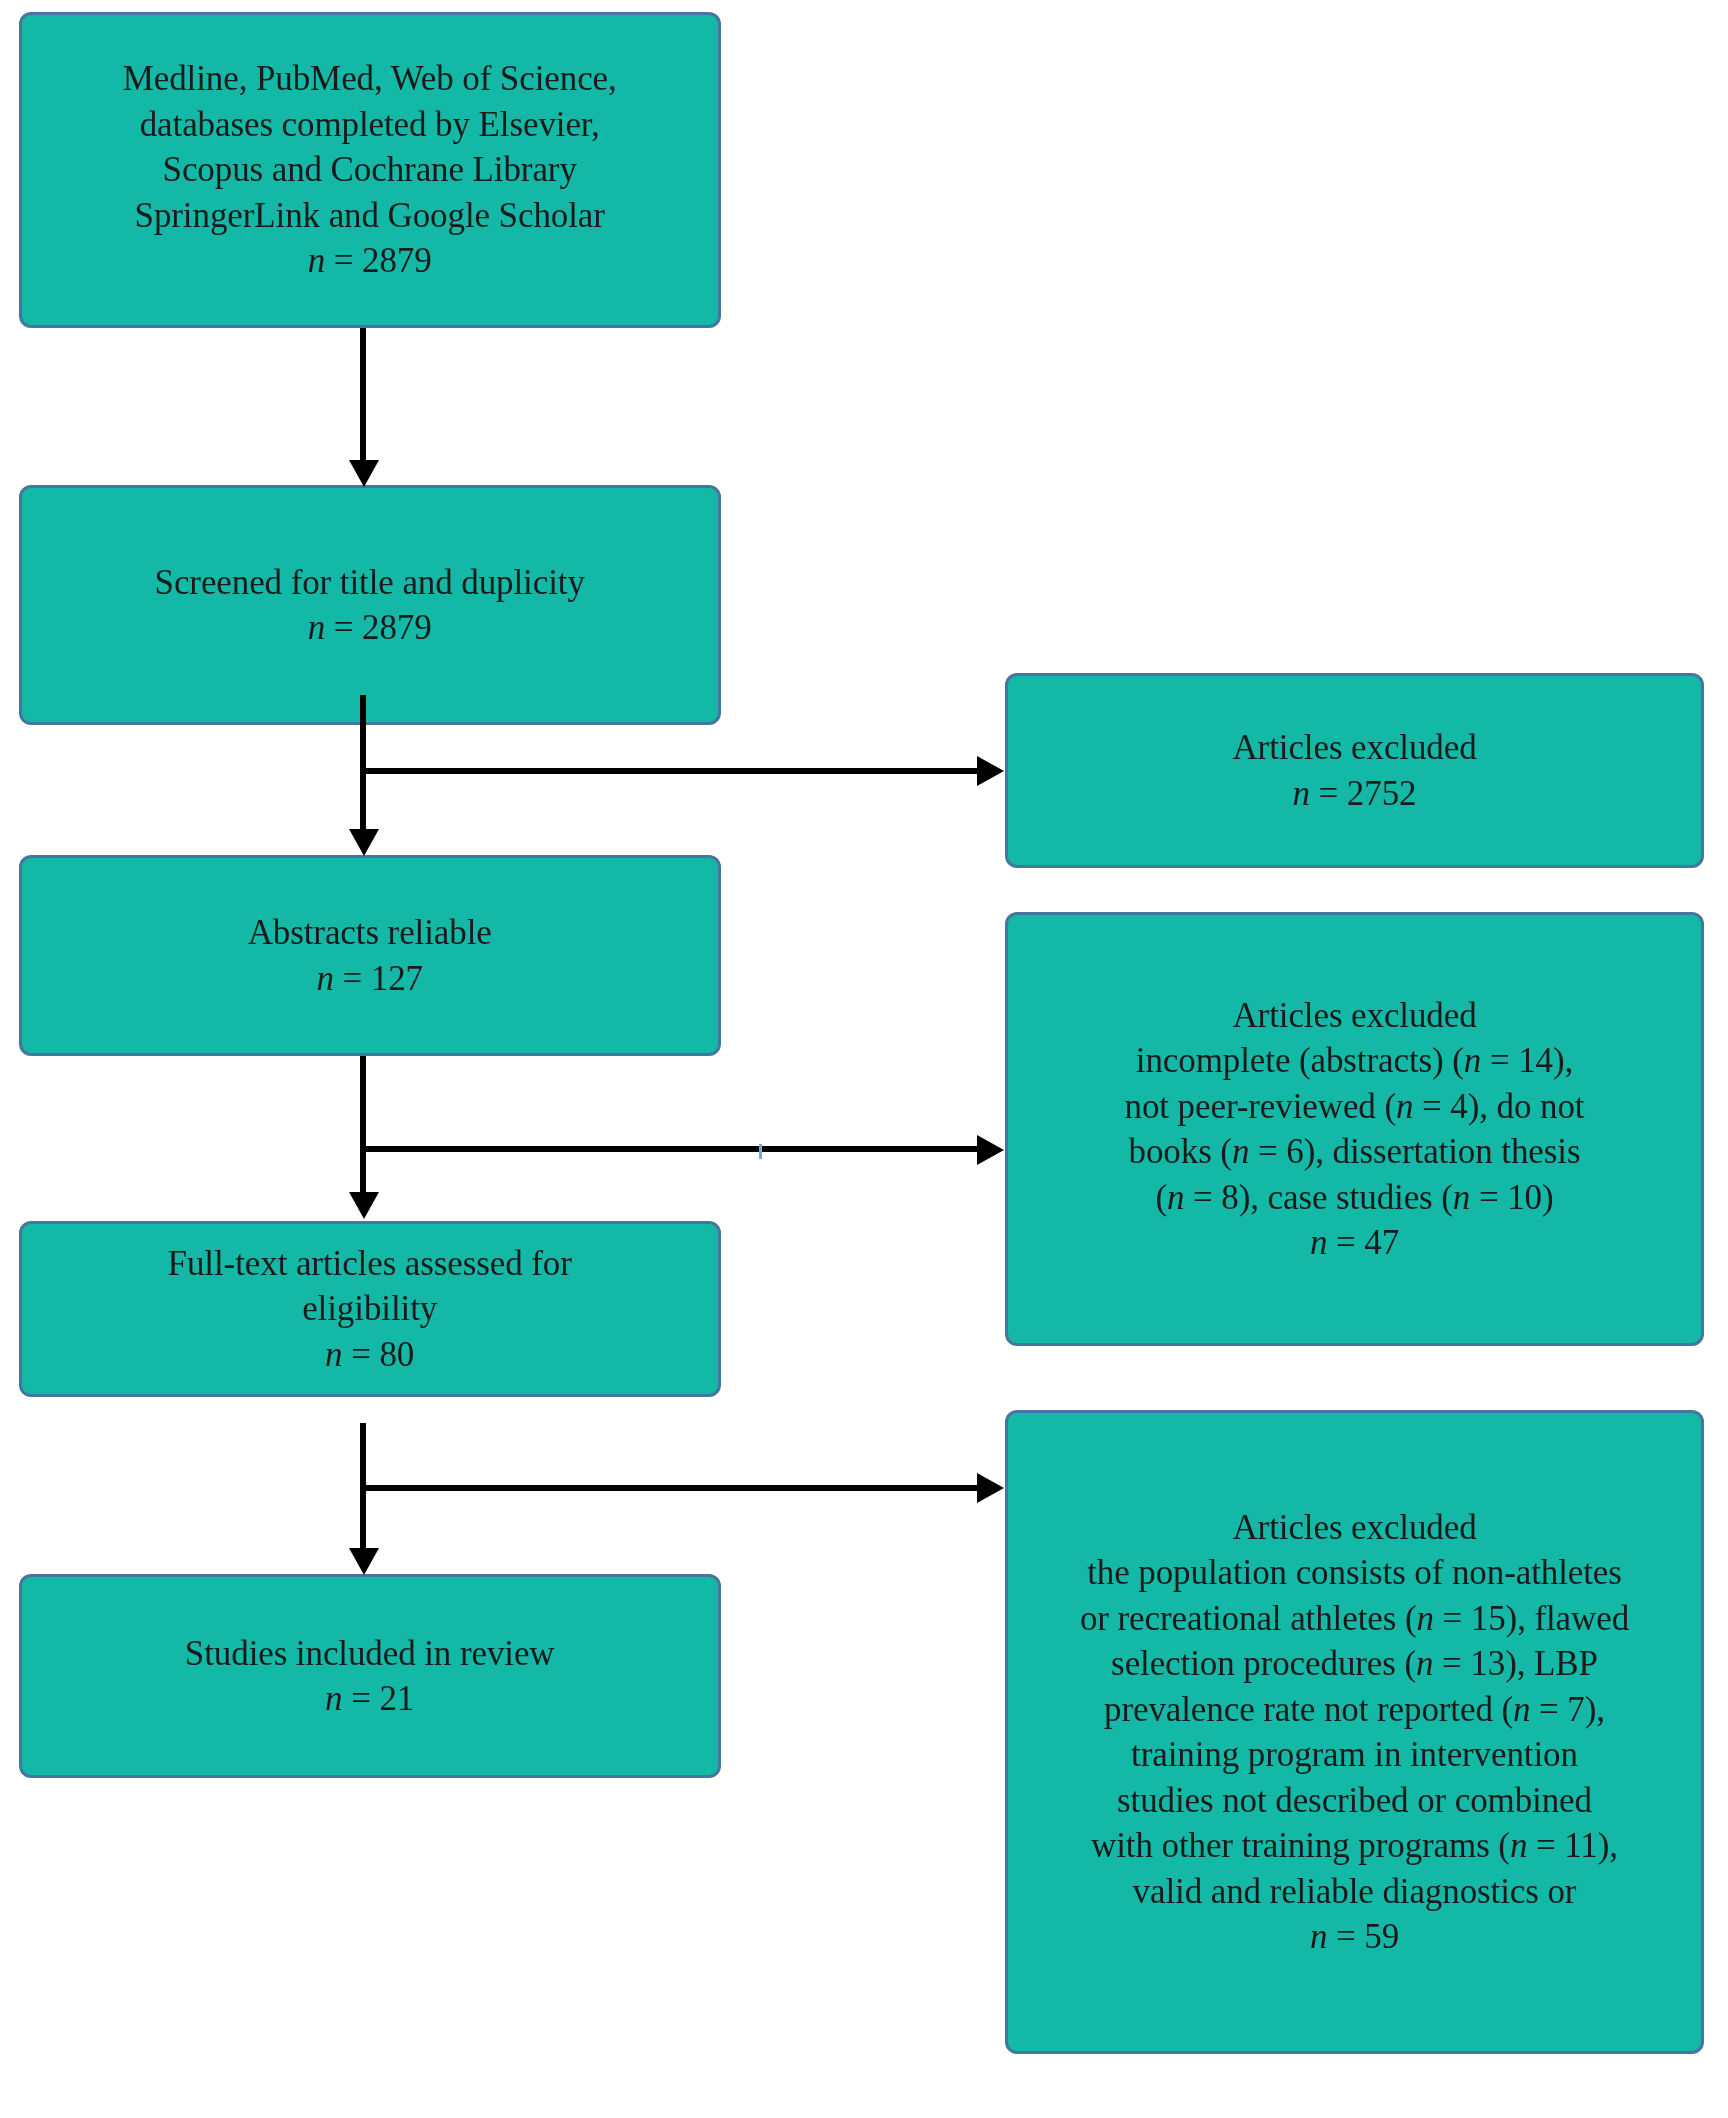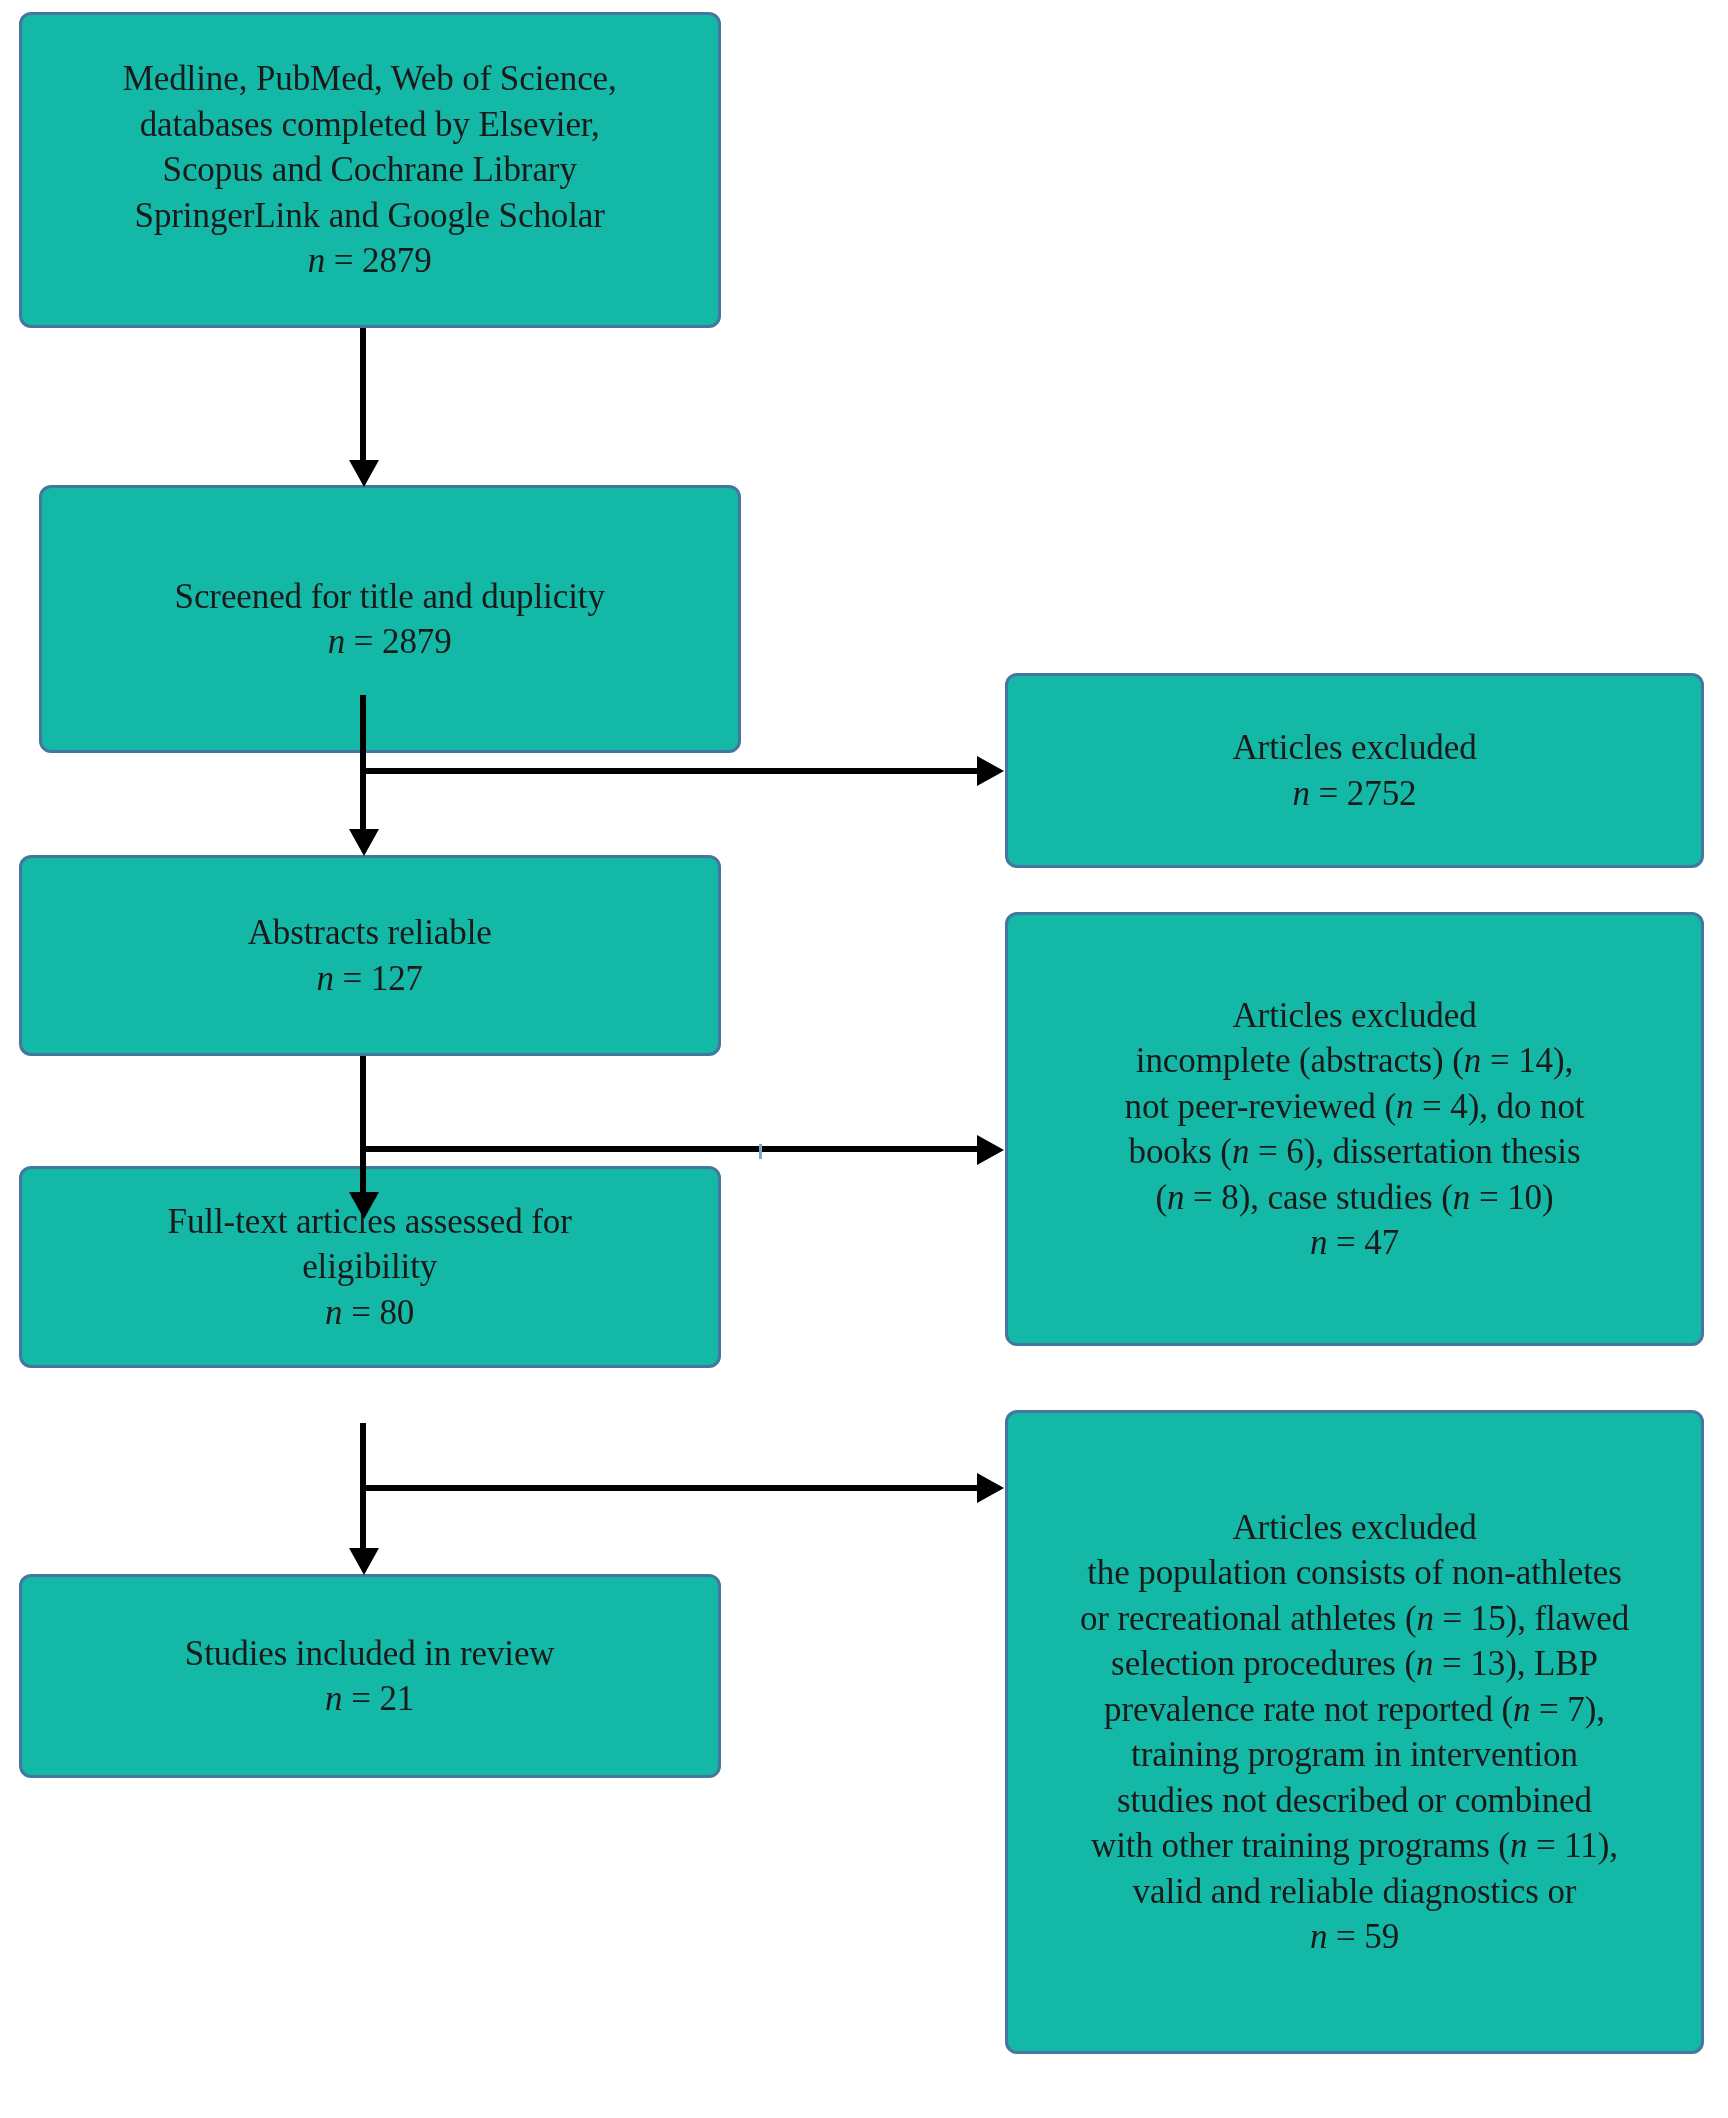--- a/index.html
+++ b/index.html
@@ -73,35 +73,35 @@
   <div class="node" style="left:18.7px; top:12.2px; width:702px; height:316px;">
     <div class="txt">
       <span class="ln">Medline, PubMed, Web of Science,</span>
       <span class="ln">databases completed by Elsevier,</span>
       <span class="ln">Scopus and Cochrane Library</span>
       <span class="ln">SpringerLink and Google Scholar</span>
       <span class="ln"><i class="n">n</i> <span>= 2879</span></span>
     </div>
   </div>
 
-  <div class="node" style="left:18.7px; top:485px; width:702px; height:268px;margin-left:20px;">
+  <div class="node" style="left:18.7px; top:485px; width:702px; height:240px;">
     <div class="txt">
       <span class="ln">Screened for title and duplicity</span>
       <span class="ln"><i class="n">n</i> <span>= 2879</span></span>
     </div>
   </div>
 
   <div class="node" style="left:18.7px; top:855px; width:702px; height:201px;">
     <div class="txt">
       <span class="ln">Abstracts reliable</span>
       <span class="ln"><i class="n">n</i> <span>= 127</span></span>
     </div>
   </div>
 
-  <div class="node" style="left:18.7px; top:1166px; width:702px; height:202px;">
+  <div class="node" style="left:18.7px; top:1221px; width:702px; height:176px;">
     <div class="txt">
       <span class="ln">Full-text articles assessed for</span>
       <span class="ln">eligibility</span>
       <span class="ln"><i class="n">n</i> <span>= 80</span></span>
     </div>
   </div>
 
   <div class="node" style="left:18.7px; top:1574px; width:702px; height:204px;">
     <div class="txt">
       <span class="ln">Studies included in review</span>

